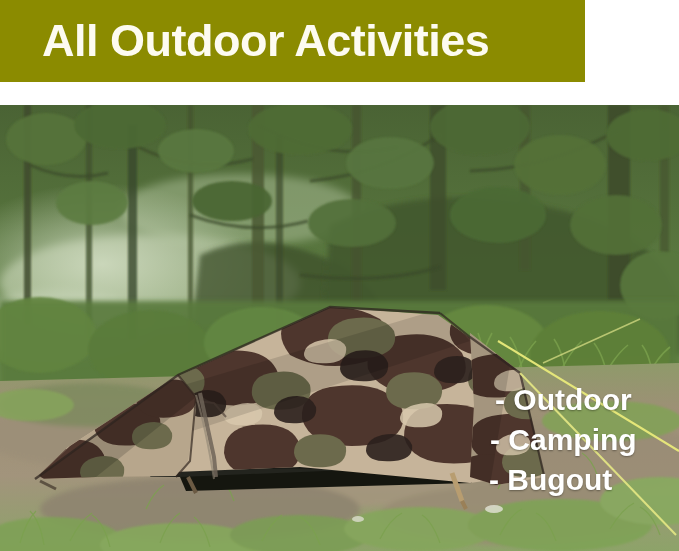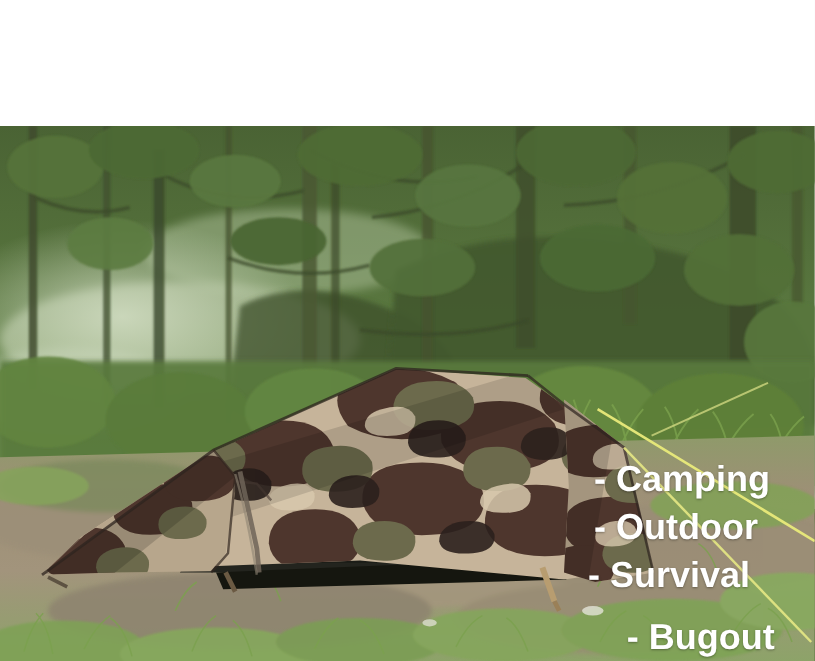--- a/index.html
+++ b/index.html
@@ -67,27 +67,30 @@
     font-weight: bold;
     font-size: 30px;
     line-height: 40px;
     text-shadow: 0 1px 2px rgba(0,0,0,0.35);
     white-space: nowrap;
   }
   .bullet-line { display: block; height: 40px; }
   .bullet-line.b0 { margin-left: 5px; }
   .bullet-line.b1 { margin-left: 5px; }
   .bullet-line.b2 { margin-left: 0px; }
-  .bullet-line.b3 { margin-left: -1px; margin-top: 12px; text-align: center; }
+  .bullet-line.b3 { margin-left: -1px; margin-top: 0; }
 </style>
 </head>
 <body>
 
 <div id="page">
 
+  <div id="banner">
+    <div id="banner-title">All Outdoor Activities</div>
+  </div>
 
   <div id="photo">
     <svg id="photo-svg" viewBox="0 0 679 446" preserveAspectRatio="none">
       <defs>
 
         <linearGradient id="gForest" x1="0" y1="0" x2="0" y2="1">
           <stop offset="0%" stop-color="#4a6334"></stop>
           <stop offset="35%" stop-color="#54703b"></stop>
           <stop offset="70%" stop-color="#5f7f44"></stop>
           <stop offset="100%" stop-color="#6d8c4d"></stop>
@@ -357,19 +360,18 @@
           <ellipse cx="494" cy="404" rx="9" ry="4" fill="#e4e4d8"></ellipse>
           <ellipse cx="358" cy="414" rx="6" ry="3" fill="#ddddcf"></ellipse>
         </g>
 
         <rect x="0" y="0" width="679" height="446" fill="none"></rect>
       </g>
     </svg>
   </div>
 
   <div id="bullets">
-    <span class="bullet-line b0">- Camping</span>
     <span class="bullet-line b1">- Outdoor</span>
-    <span class="bullet-line b2">- Survival</span>
+    <span class="bullet-line b2">- Camping</span>
     <span class="bullet-line b3">- Bugout</span>
   </div>
 
 </div>
 
 </body></html>

